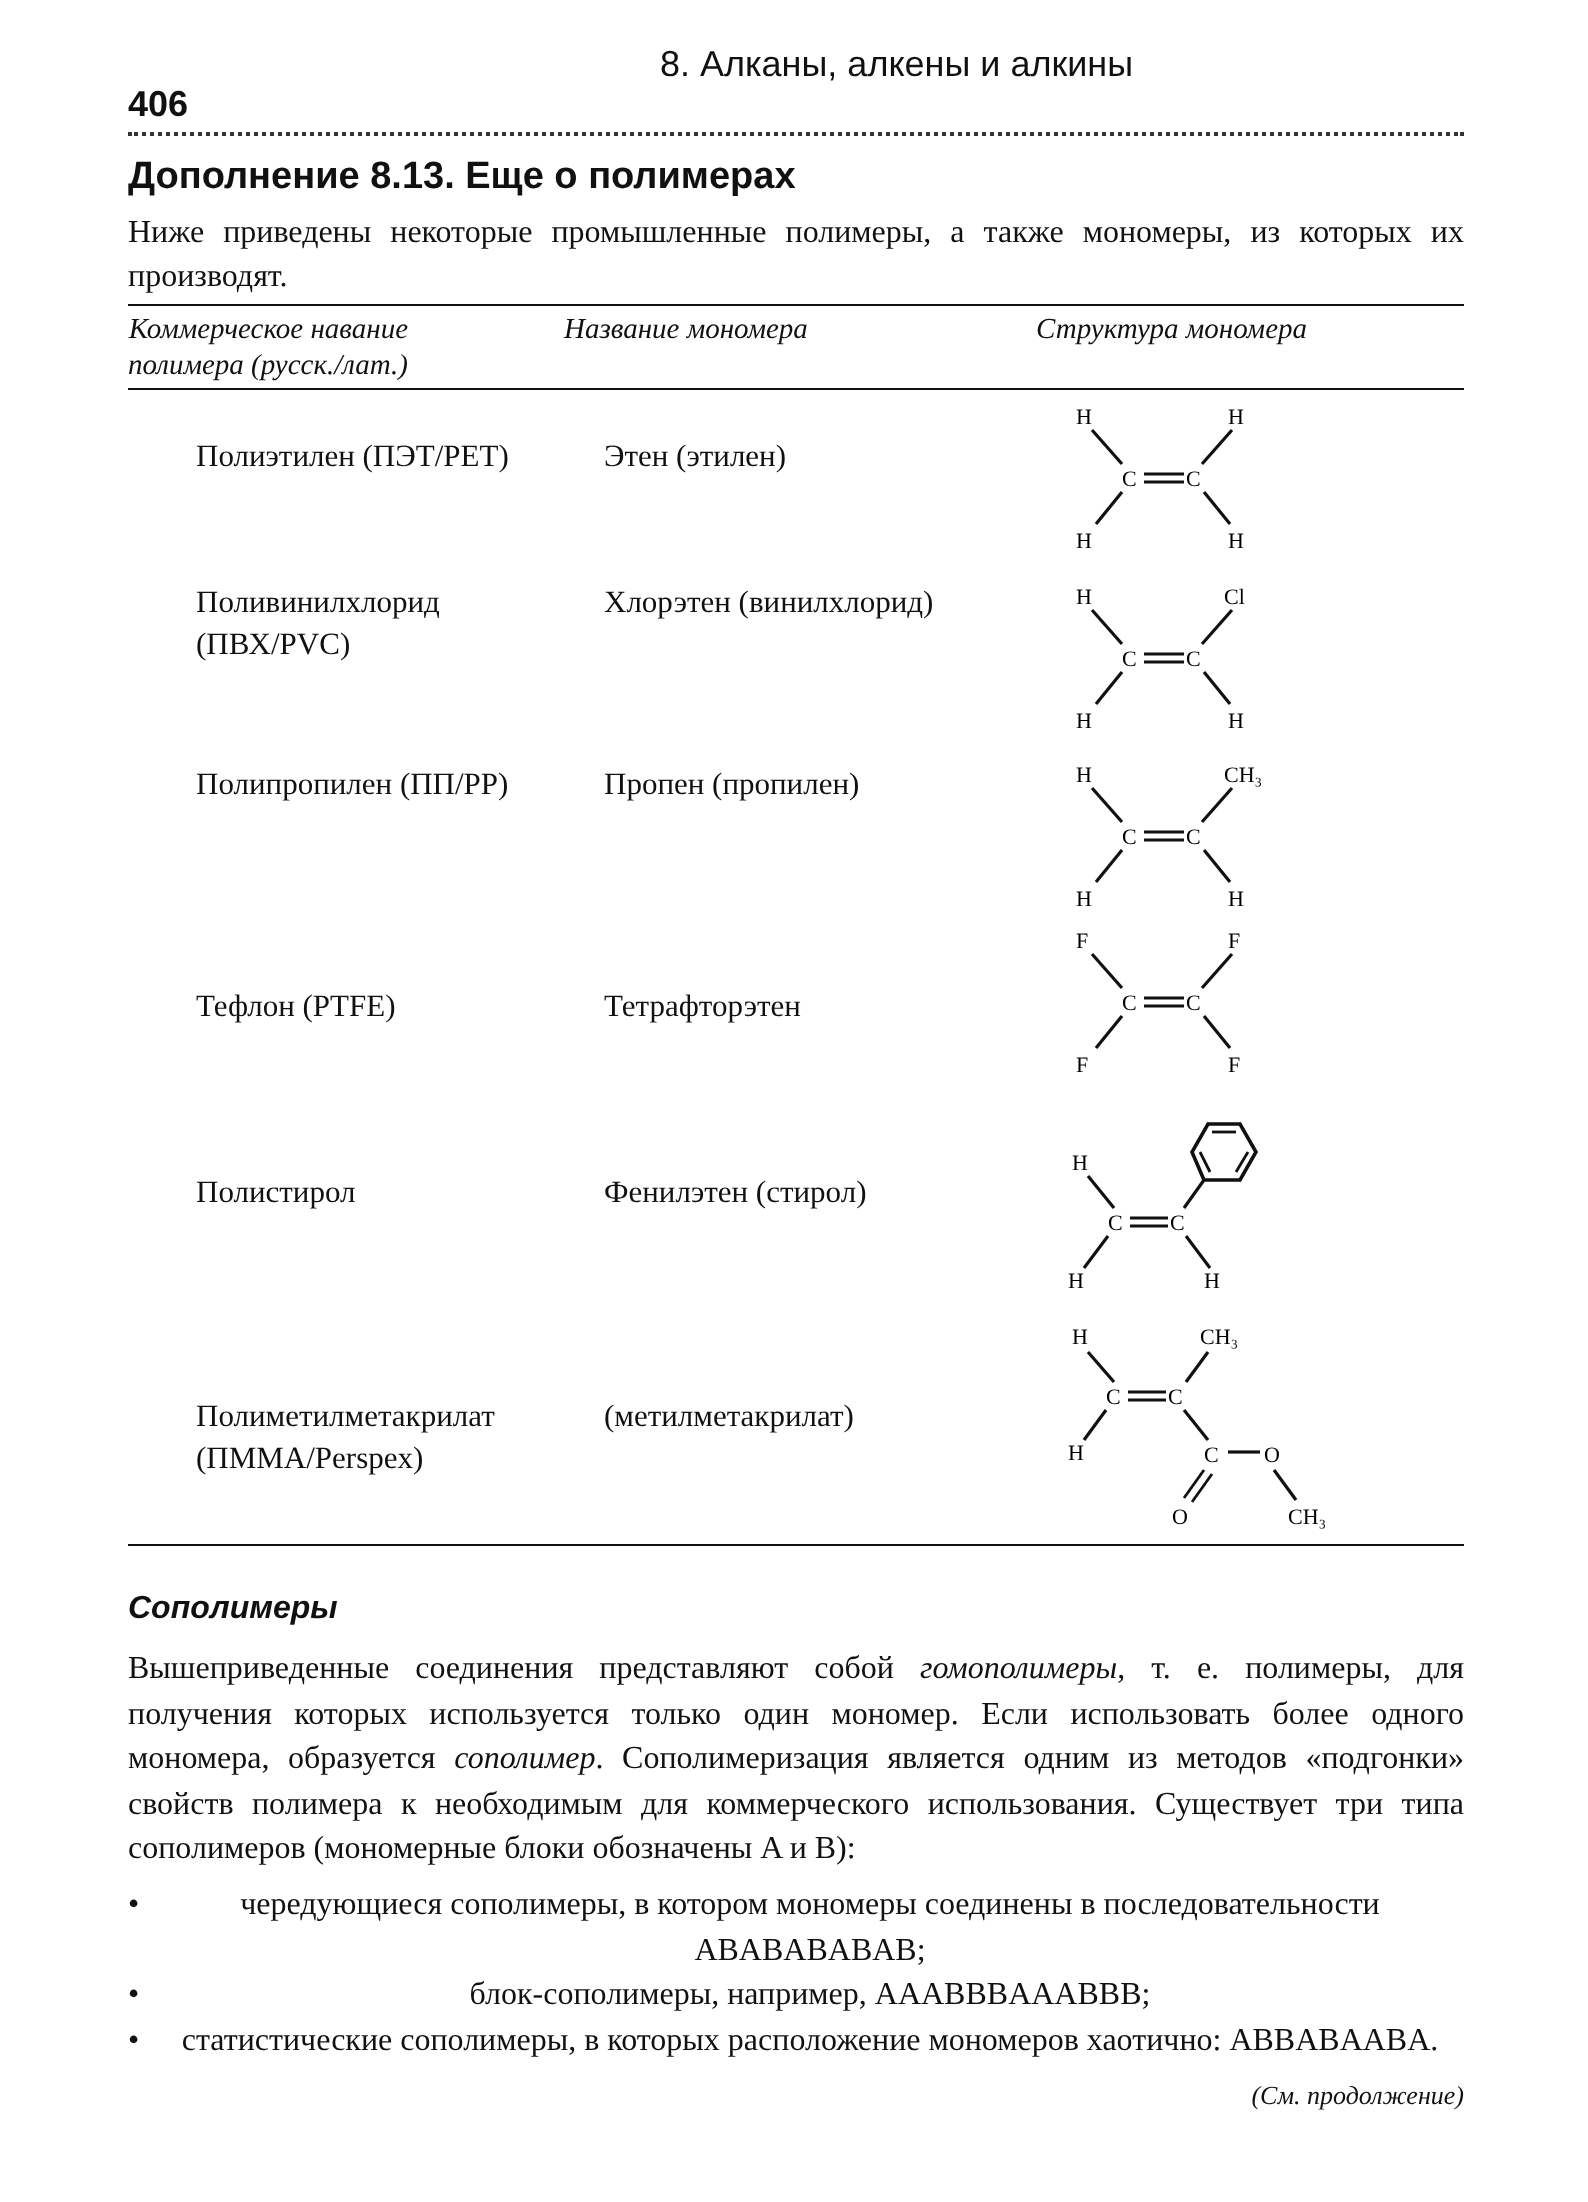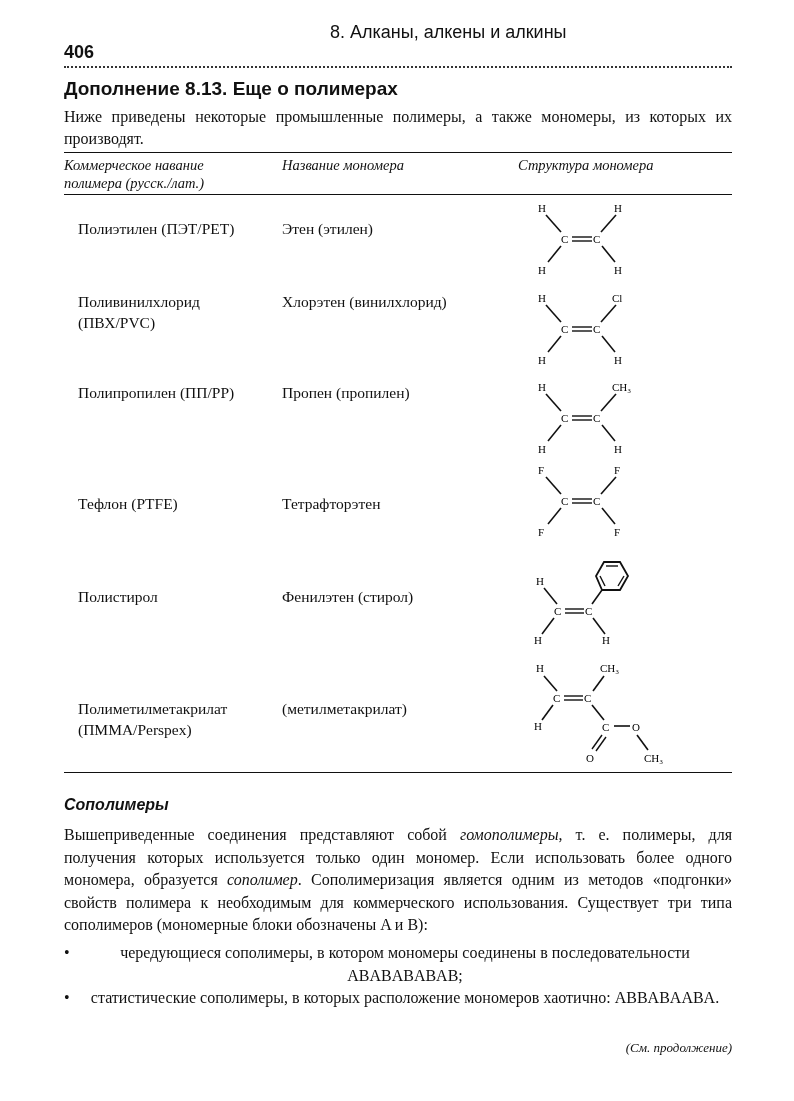--- a/index.html
+++ b/index.html
@@ -9,23 +9,23 @@
 
   .page-number { position: absolute; left: 64px; top: 22px; font-size: 18px; font-weight: bold; margin-top: 20px; }
   .running-head { position: absolute; left: 330px; top: 22px; font-size: 18px; }
   .dotted-rule { position: absolute; left: 64px; top: 66px; width: 668px; border-top: 2px dotted #333; }
 
   .box-title { position: absolute; left: 64px; top: 78px; font-size: 19px; font-weight: bold; }
   .intro { position: absolute; left: 64px; top: 106px; width: 668px; font-size: 16px; line-height: 22px; text-align: justify; }
 
   .rule-thick { position: absolute; left: 64px; width: 668px; border-top: 1.5px solid #111; }
 
-  .th { position: absolute; font-size: 14.5px; font-style: italic; line-height: 18px; }
-
-  .cell { position: absolute; font-size: 15.5px; line-height: 21px; }
+  .th { position: absolute; font-size: 14.5px; font-style: italic; line-height: 18px; text-align: right; }
+
+  .cell { position: absolute; font-size: 15.5px; line-height: 21px; margin-left: 20px; }
 
   .struct { position: absolute; }
   .struct svg text { font-family: "Liberation Serif", "DejaVu Serif", serif; }
 
   .sub-title { position: absolute; left: 64px; top: 796px; font-size: 16px; font-weight: bold; font-style: italic; }
   .para { position: absolute; left: 64px; top: 824px; width: 668px; font-size: 16px; line-height: 22.5px; text-align: justify; }
   .para i { font-style: italic; }
 
   .bullets { position: absolute; left: 64px; top: 942px; width: 668px; font-size: 16px; line-height: 22.5px; margin: 0; padding: 0; list-style: none; text-align: center; }
   .bullets li { position: relative; padding-left: 14px; }
@@ -220,16 +220,17 @@
 <div class="rule-thick" style="top:772px;"></div>
 
 <div class="sub-title sans">Сополимеры</div>
 
 <div class="para serif">
   <span>Вышеприведенные соединения представляют собой </span><i>гомополимеры</i><span>, т. е. полимеры, для получения которых используется только один мономер. Если использовать более одного мономера, образуется </span><i>сополимер</i><span>. Сополимеризация является одним из методов «подгонки» свойств полимера к необходимым для коммерческого использования. Существует три типа сополимеров (мономерные блоки обозначены A и B):</span>
 </div>
 
 <ul class="bullets serif">
   <li>чередующиеся сополимеры, в котором мономеры соединены в последовательности ABABABABAB;</li>
+  <li>блок-сополимеры, например, AAABBBAAABBB;</li>
   <li>статистические сополимеры, в которых расположение мономеров хаотично: ABBABAABA.</li>
 </ul>
 
 <div class="continued serif">(См. продолжение)</div>
 
 </body></html>

